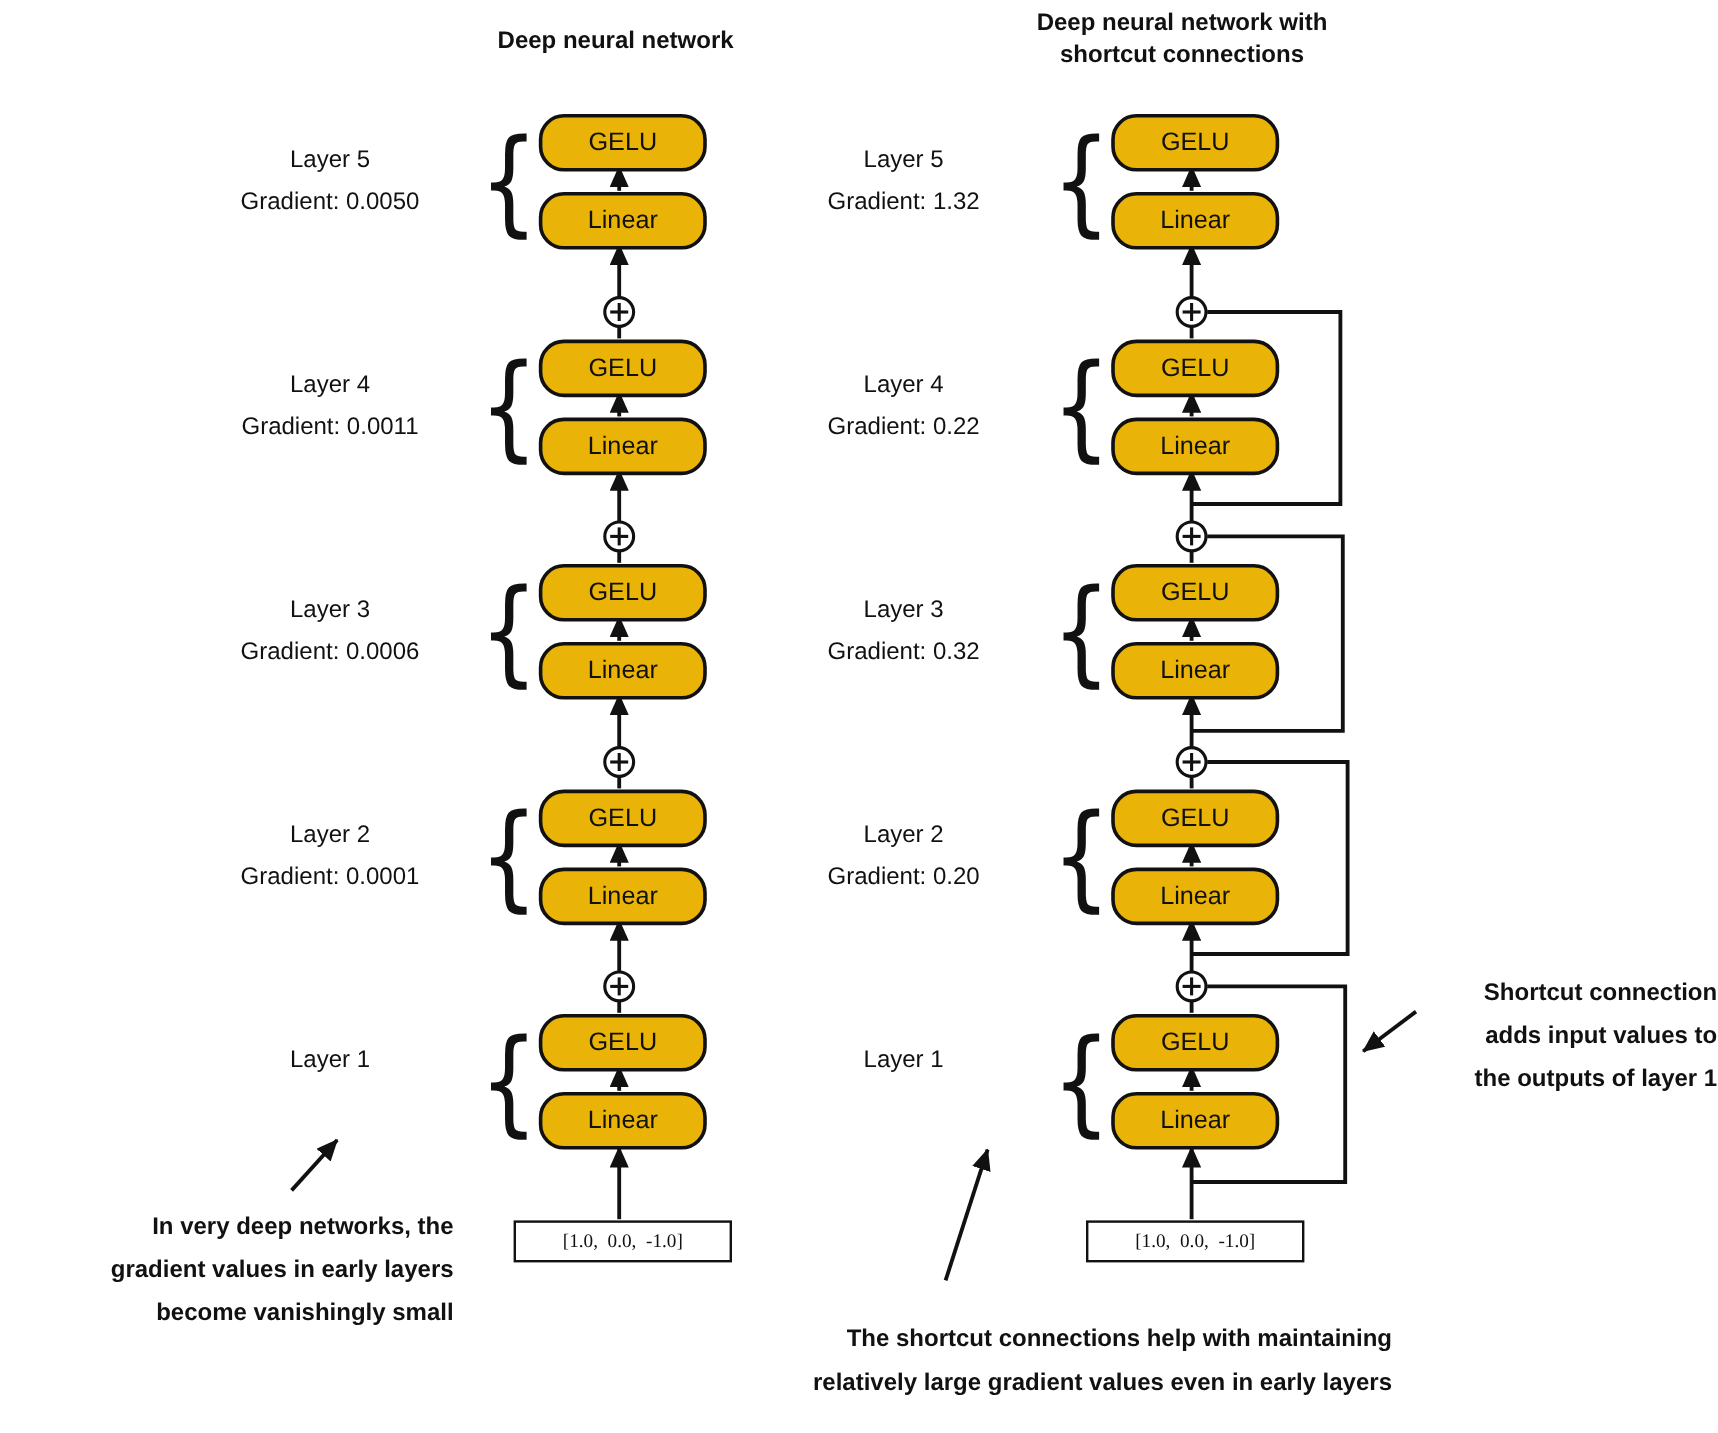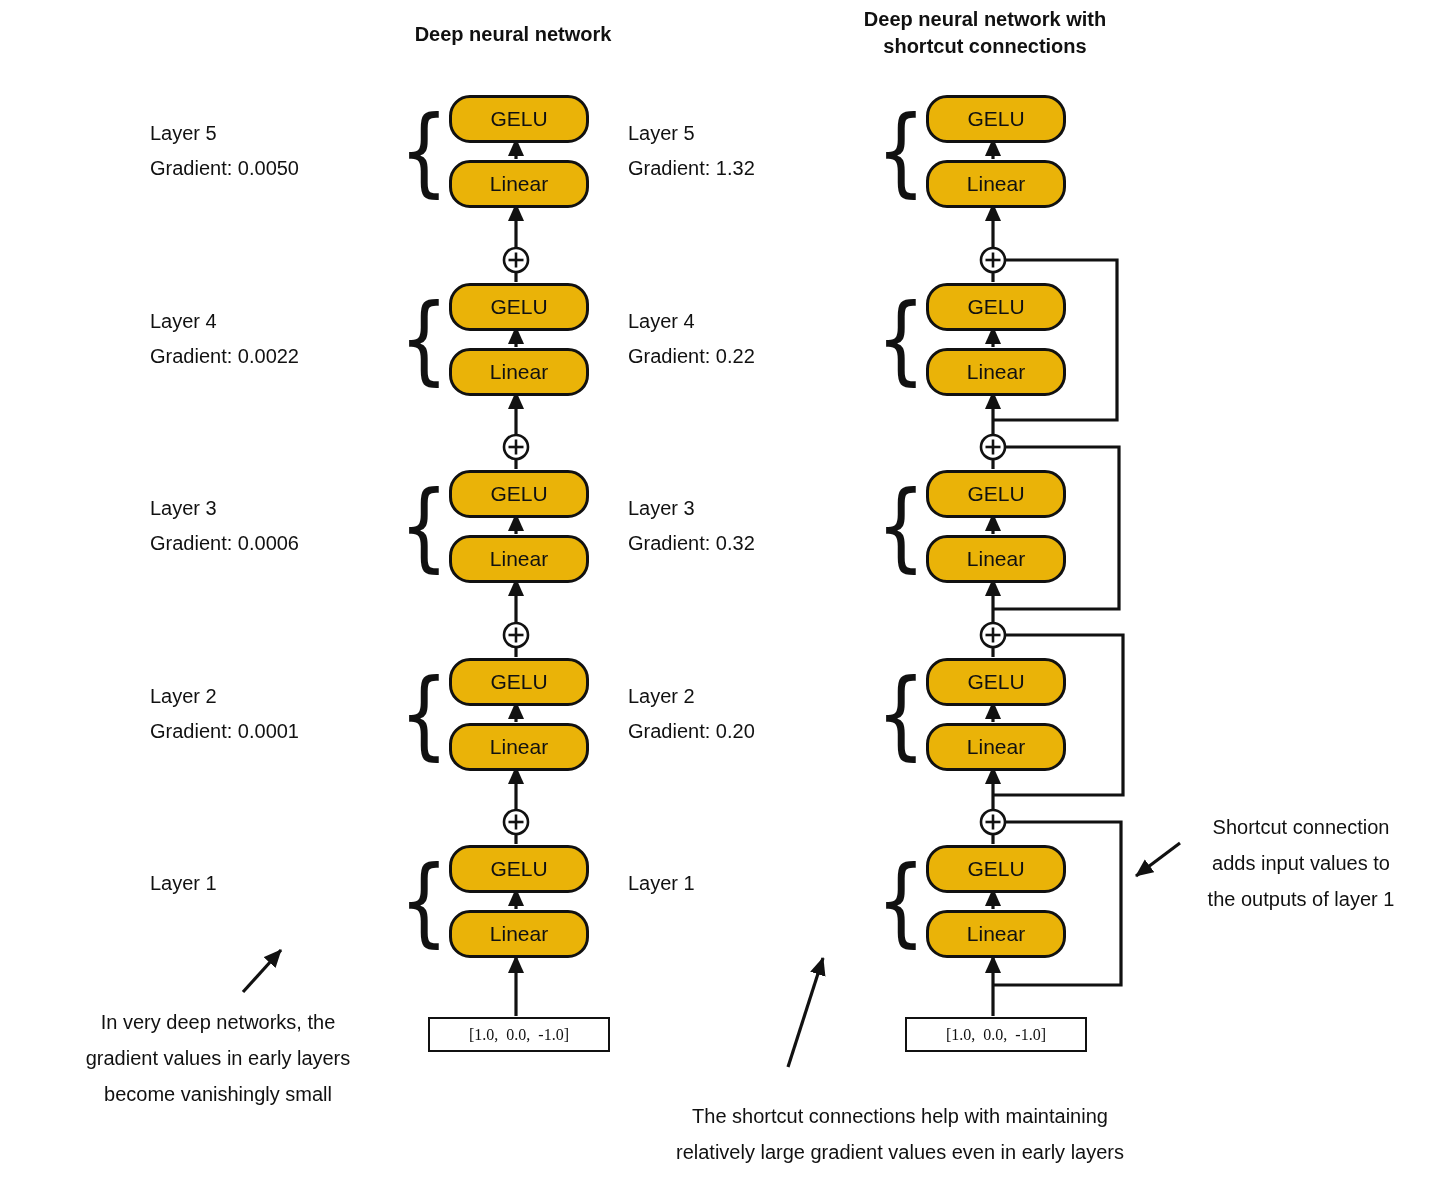--- a/index.html
+++ b/index.html
@@ -12,37 +12,37 @@
     position:absolute;font-weight:bold;font-size:20px;line-height:27px;
     text-align:center;white-space:pre-line;
   }
   .node{
     position:absolute;width:134px;height:42px;background:#eab308;
     border:3px solid #111;border-radius:21px;
     display:flex;align-items:center;justify-content:center;
     font-size:21px;
   }
   .layer-label{
-    position:absolute;width:250px;text-align:left;
+    position:absolute;width:250px;text-align:center;
     font-size:20px;line-height:35px;
   }
   .brace{
     position:absolute;width:44px;height:100px;
     font-family:"DejaVu Sans",sans-serif;font-size:96px;line-height:100px;
     display:flex;align-items:center;justify-content:center;
     transform:scaleX(0.8);
   }
   .inputbox{
     position:absolute;width:178px;height:31px;background:#fff;
     border:2px solid #111;display:flex;align-items:center;justify-content:center;
     font-family:Liberation Serif, serif;font-size:16px;white-space:pre;
   }
   .note{
-    position:absolute;font-weight:normal;font-size:20px;line-height:36px;
-    text-align:center;white-space:pre-line;
+    position:absolute;font-weight:bold;font-size:20px;line-height:36px;
+    text-align:right;white-space:pre-line;
   }
 </style>
 </head>
 <body>
 
 <div class="page">
 
   <svg class="layer-svg" width="1432" height="1194" viewBox="0 0 1432 1194">
     <defs>
       <marker id="ah" markerWidth="20" markerHeight="18" refX="17" refY="8" orient="auto" markerUnits="userSpaceOnUse">
@@ -136,21 +136,21 @@
   <div class="layer-label" style="left:150px;top:116px">
     <div>Layer 5</div>
     <div>Gradient: 0.0050</div>
   </div>
   <div class="brace" style="left:402px;top:101px">{</div>
   <div class="node" style="left:449px;top:95px">GELU</div>
   <div class="node" style="left:449px;top:160px">Linear</div>
 
   <div class="layer-label" style="left:150px;top:304px">
     <div>Layer 4</div>
-    <div>Gradient: 0.0022</div>
+    <div>Gradient: 0.0011</div>
   </div>
   <div class="brace" style="left:402px;top:289px">{</div>
   <div class="node" style="left:449px;top:283px">GELU</div>
   <div class="node" style="left:449px;top:348px">Linear</div>
 
   <div class="layer-label" style="left:150px;top:491px">
     <div>Layer 3</div>
     <div>Gradient: 0.0006</div>
   </div>
   <div class="brace" style="left:402px;top:476px">{</div>

